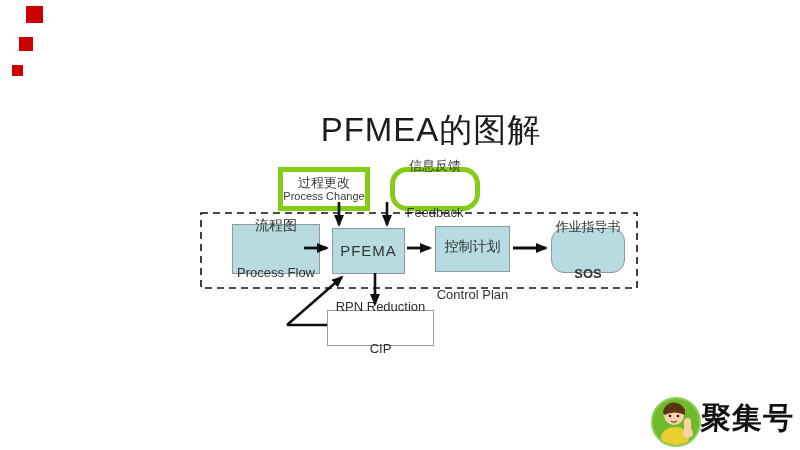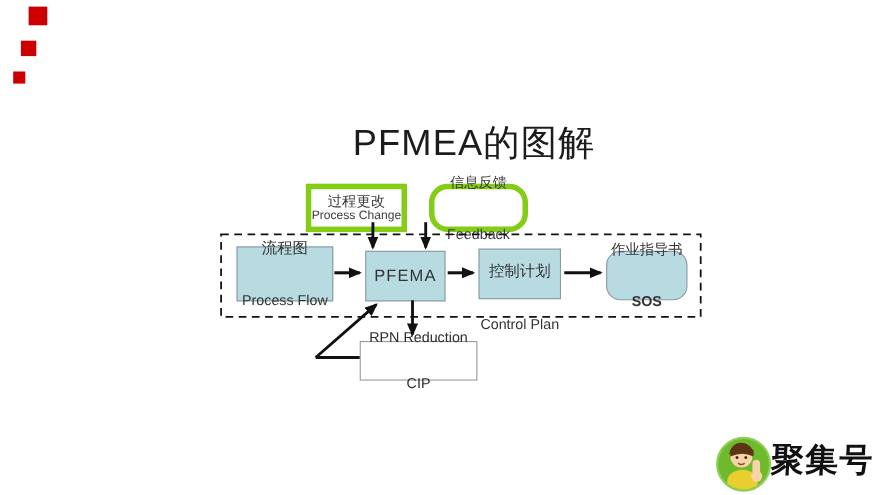--- a/index.html
+++ b/index.html
@@ -52,21 +52,21 @@
 
   <div class="abs whitebox" style="left:278px;top:167px;width:82px;height:34px;">
     <span class="zh">过程更改</span>
     <span class="en">Process Change</span>
   </div>
   <div class="abs whitebox" style="left:390px;top:167px;width:80px;height:34px;border-radius:17px;">
     <span class="zh">信息反馈</span>
     <span class="en-md">Feedback</span>
   </div>
 
-  <div class="abs flowbox" style="left:215px;top:224px;width:86px;height:48px;">
+  <div class="abs flowbox" style="left:232px;top:224px;width:86px;height:48px;">
     <span class="zh" style="font-size:14px;">流程图</span>
     <span class="en-md">Process Flow</span>
   </div>
   <div class="abs flowbox" style="left:332px;top:228px;width:71px;height:44px;">
     <span class="pfema-label">PFEMA</span>
   </div>
   <div class="abs flowbox" style="left:435px;top:226px;width:73px;height:44px;">
     <span class="zh" style="font-size:14px;margin-top:43px;">控制计划</span>
     <span class="en-md">Control Plan</span>
   </div>

